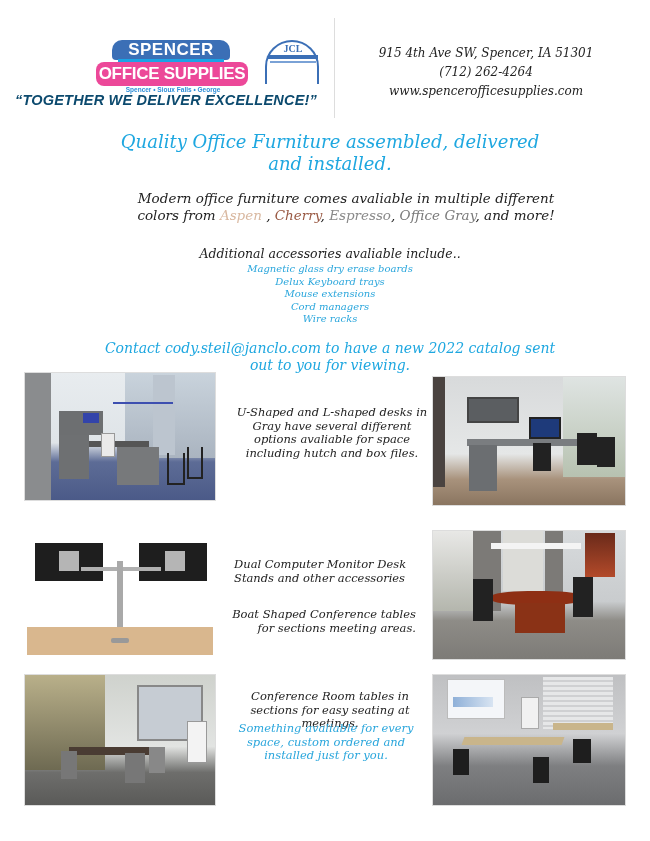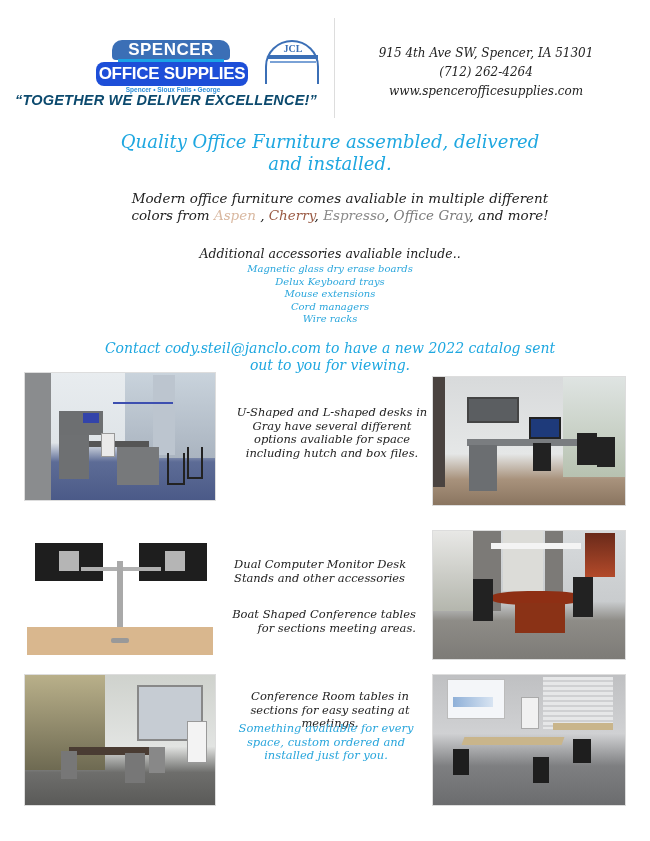--- a/index.html
+++ b/index.html
@@ -4,32 +4,32 @@
 <style>
   html,body{margin:0;padding:0;background:#fff;}
   body{width:650px;height:841px;position:relative;overflow:hidden;font-family:"DejaVu Sans",sans-serif;color:#111;}
   .abs{position:absolute;}
   .script{font-family:"DejaVu Serif",serif;font-style:italic;}
   
   .header-box{left:10px;top:18px;width:324px;height:100px;border-right:1px solid #ddd;}
   .logo-main{left:96px;top:40px;width:152px;height:48px;}
   .logo-pill-top{position:absolute;left:16px;top:0;width:118px;height:20px;background:#3b6fb6;border-radius:10px 10px 4px 4px;color:#fff;font:bold 17px "Liberation Sans",sans-serif;text-align:center;line-height:20px;letter-spacing:0.5px;}
   .logo-stripe{position:absolute;left:22px;top:19px;width:106px;height:3px;background:#1aa3e6;}
-  .logo-pill-bot{position:absolute;left:0;top:22px;width:152px;height:24px;background:#1d4ed8;border-radius:8px;color:#fff;font:bold 17px "Liberation Sans",sans-serif;text-align:center;line-height:24px;letter-spacing:-0.3px;}
+  .logo-pill-bot{position:absolute;left:0;top:22px;width:152px;height:24px;background:#ec4899;border-radius:8px;color:#fff;font:bold 17px "Liberation Sans",sans-serif;text-align:center;line-height:24px;letter-spacing:-0.3px;}
   .logo-sub{left:118px;top:86px;width:110px;font:bold 6.5px "Liberation Sans",sans-serif;color:#2f8fd8;text-align:center;}
   .tagline{left:15px;top:92px;width:320px;font:bold italic 14.5px "Liberation Sans",sans-serif;color:#0c4a6e;text-align:left;letter-spacing:0.2px;}
   .jcl{left:265px;top:40px;width:56px;height:26px;}
   .jcl-arc{position:absolute;left:0;top:0;width:54px;height:44px;border:2px solid #3b6fb6;border-radius:50% 50% 0 0/60% 60% 0 0;border-bottom:none;box-sizing:border-box;}
   .jcl-text{position:absolute;left:0;top:3px;width:56px;text-align:center;font:bold 10px "Liberation Serif",serif;color:#3b6fb6;}
   .jcl-bar{position:absolute;left:3px;top:15px;width:50px;height:4px;background:#3b6fb6;}
   .jcl-bar2{position:absolute;left:5px;top:21px;width:46px;height:2px;background:#7aa2d6;}
   .addr{left:336px;top:44px;width:300px;text-align:center;font-size:12px;line-height:19px;color:#222;}
   
   .headline{left:60px;top:131px;width:540px;text-align:center;font-size:18px;line-height:22px;color:#1ea7e0;}
-  .para{left:70px;top:190px;width:540px;text-align:center;font-size:13.5px;line-height:17px;color:#222;}
+  .para{left:76px;top:190px;width:540px;text-align:center;font-size:13.5px;line-height:17px;color:#222;}
   .c-aspen{color:#d9b8a0;}
   .c-cherry{color:#9a5a44;}
   .c-espresso{color:#8a8a8a;}
   .c-newport{color:#7a7a7a;}
   .acc-title{left:150px;top:246px;width:360px;text-align:center;font-size:12.5px;color:#222;}
   .acc-list{left:150px;top:263px;width:360px;text-align:center;font-size:10px;line-height:12.6px;color:#2aa6dc;margin:0;padding:0;list-style:none;}
   .contact{left:60px;top:340px;width:540px;text-align:center;font-size:14px;line-height:17px;color:#1ea7e0;}
   
   .photo{position:absolute;overflow:hidden;border:1px solid #ddd;}
   .p1{left:24px;top:372px;width:190px;height:127px;background:linear-gradient(180deg,#e8ecef 0%,#dfe4e8 55%,#5d6c96 70%,#4b5a88 100%);}

